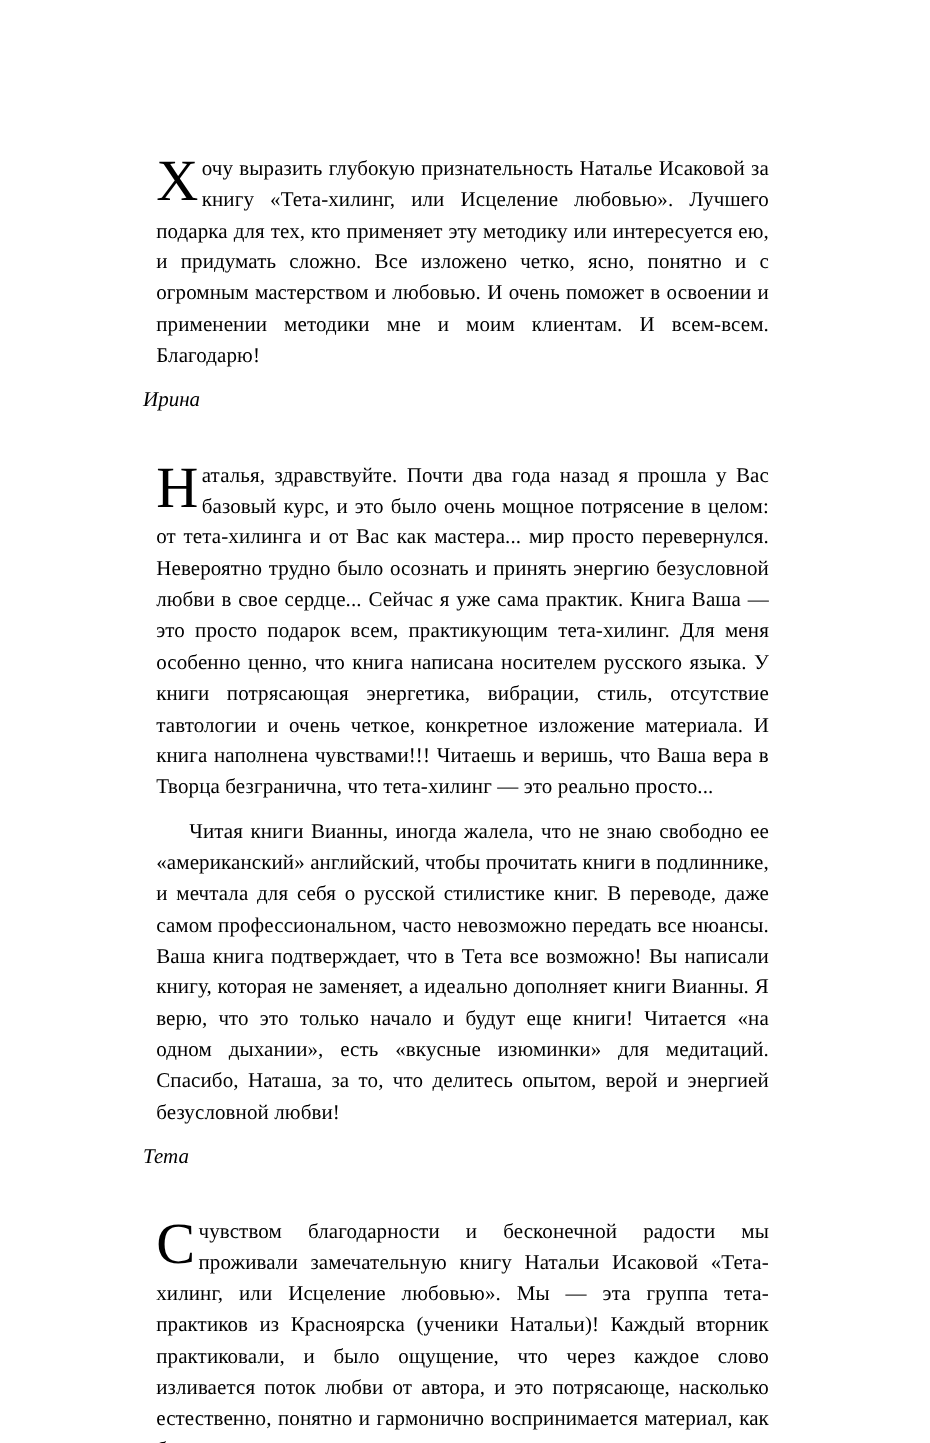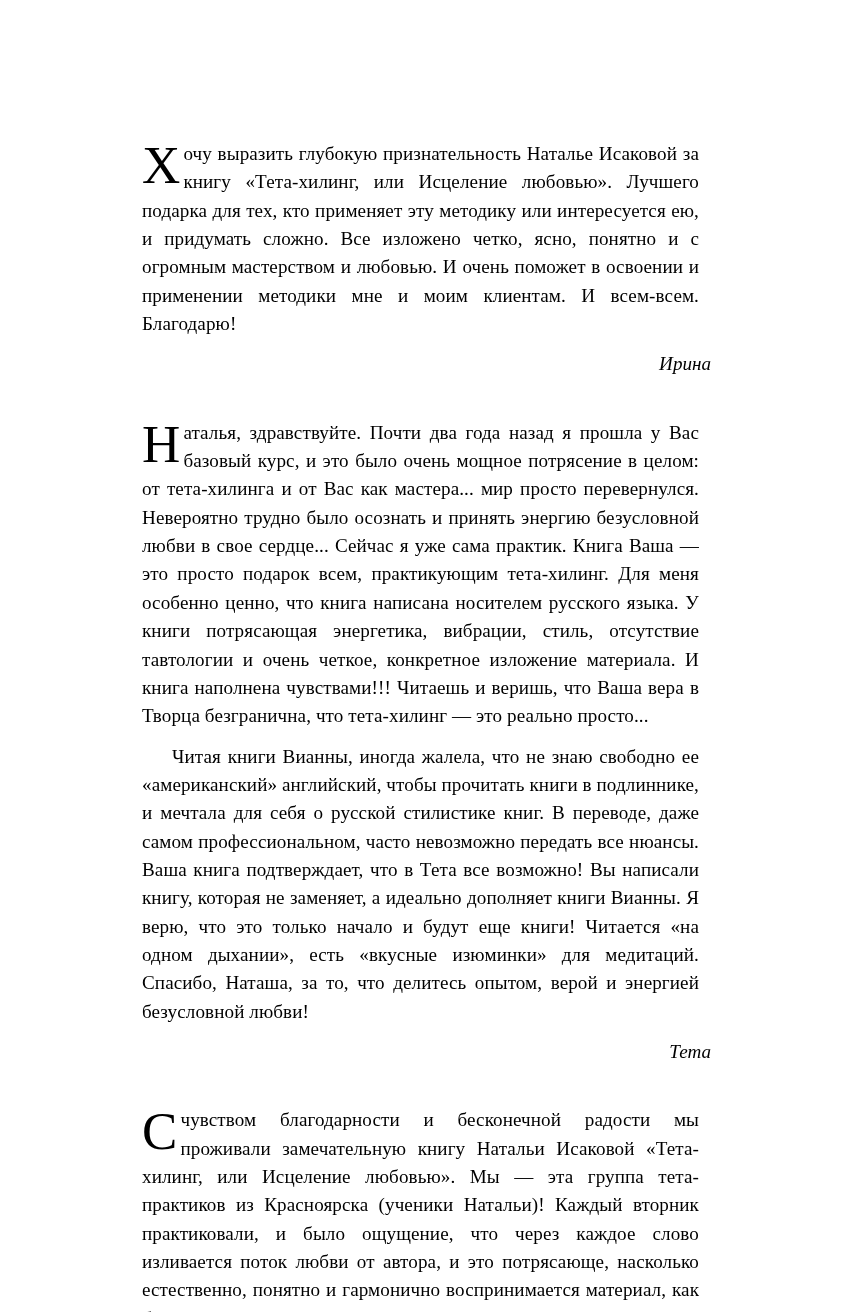--- a/index.html
+++ b/index.html
@@ -48,21 +48,20 @@
     padding: 2px 3px 0 0;
     margin-top: 1px;
     font-weight: 400;
     font-family: "Liberation Serif", "DejaVu Serif", serif;
   }
   .signature {
     margin: 8px 0 0 0;
     font-style: italic;
     font-size: 19.1px;
     line-height: 28.35px;
-    text-align: right;
   }
 </style>
 </head>
 <body>
 
 <div class="page">
   <div class="text-block" style="top:128px;">
 
     <section class="testimonial">
       <p class="body-par lead">Хочу выразить глубокую признательность Наталье Исаковой за книгу «Тета-хилинг, или Исцеление любовью». Лучшего подарка для тех, кто применяет эту методику или интересуется ею, и придумать сложно. Все изложено четко, ясно, понятно и с огромным мастерством и любовью. И очень поможет в освоении и применении методики мне и моим клиентам. И всем-всем. Благодарю!</p>

